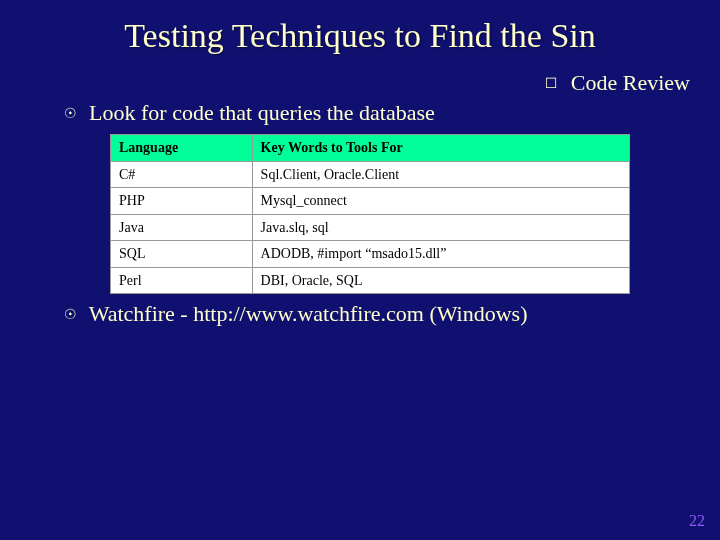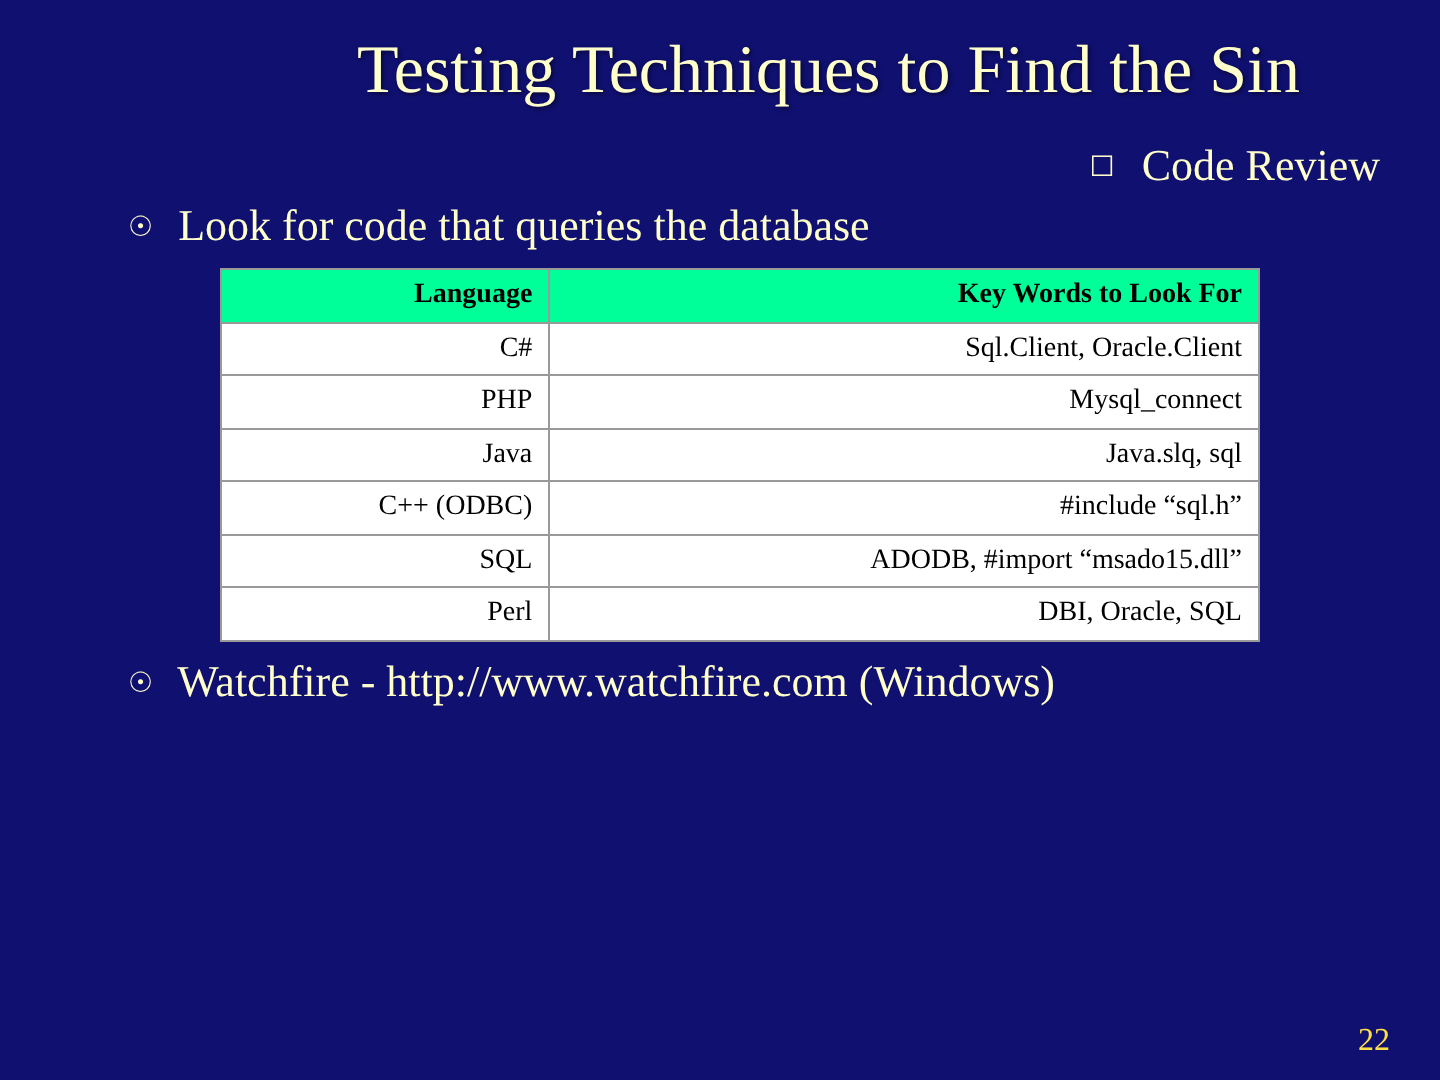--- a/index.html
+++ b/index.html
@@ -13,21 +13,21 @@
     position: relative;
   }
   .slide {
     padding: 12px 30px 10px 30px;
     position: relative;
     height: 100%;
   }
   h1.title {
     font-size: 34px;
     font-weight: normal;
-    text-align: right;
+    text-align: center;
     color: #ffffcc;
     line-height: 1.15;
     margin: 4px 40px 14px 40px;
     text-shadow: 1px 1px 2px rgba(0,0,0,0.5);
   }
   .content {
     font-size: 22px;
     line-height: 1.25;
   }
   .lvl1 {
@@ -60,34 +60,34 @@
     margin: 8px 0 6px 80px;
     width: 520px;
     background: #ffffff;
     font-size: 14px;
     color: #000;
     font-family: "Times New Roman", Times, serif;
   }
   table th, table td {
     border: 1px solid #999;
     padding: 4px 8px;
-    text-align: right;
+    text-align: left;
     font-weight: normal;
   }
   table thead th {
     background: #00ff99;
     color: #000;
     font-weight: bold;
     font-size: 14px;
   }
   .pagenum {
     position: absolute;
-    right: 25px;
+    right: 15px;
     bottom: 10px;
-    color: #fde047;
+    color: #8b5cf6;
     font-size: 16px;
     font-family: Liberation Serif, serif;
   }
 </style>
 </head>
 <body>
 
 <div class="slide">
 
   <h1 class="title">Testing Techniques to Find the Sin</h1>
@@ -98,39 +98,35 @@
       <span>Code Review</span>
     </div>
     <div class="lvl2 b2">
       <span>Look for code that queries the database</span>
     </div>
 
     <table>
       <thead>
         <tr>
           <th>Language</th>
-          <th>Key Words to Look For</th>
+          <th>Key Words to Tools For</th>
         </tr>
       </thead>
       <tbody>
         <tr>
           <td>C#</td>
           <td>Sql.Client, Oracle.Client</td>
         </tr>
         <tr>
           <td>PHP</td>
           <td>Mysql_connect</td>
         </tr>
         <tr>
           <td>Java</td>
           <td>Java.slq, sql</td>
-        </tr>
-        <tr>
-          <td>C++ (ODBC)</td>
-          <td>#include “sql.h”</td>
         </tr>
         <tr>
           <td>SQL</td>
           <td>ADODB, #import “msado15.dll”</td>
         </tr>
         <tr>
           <td>Perl</td>
           <td>DBI, Oracle, SQL</td>
         </tr>
       </tbody>

